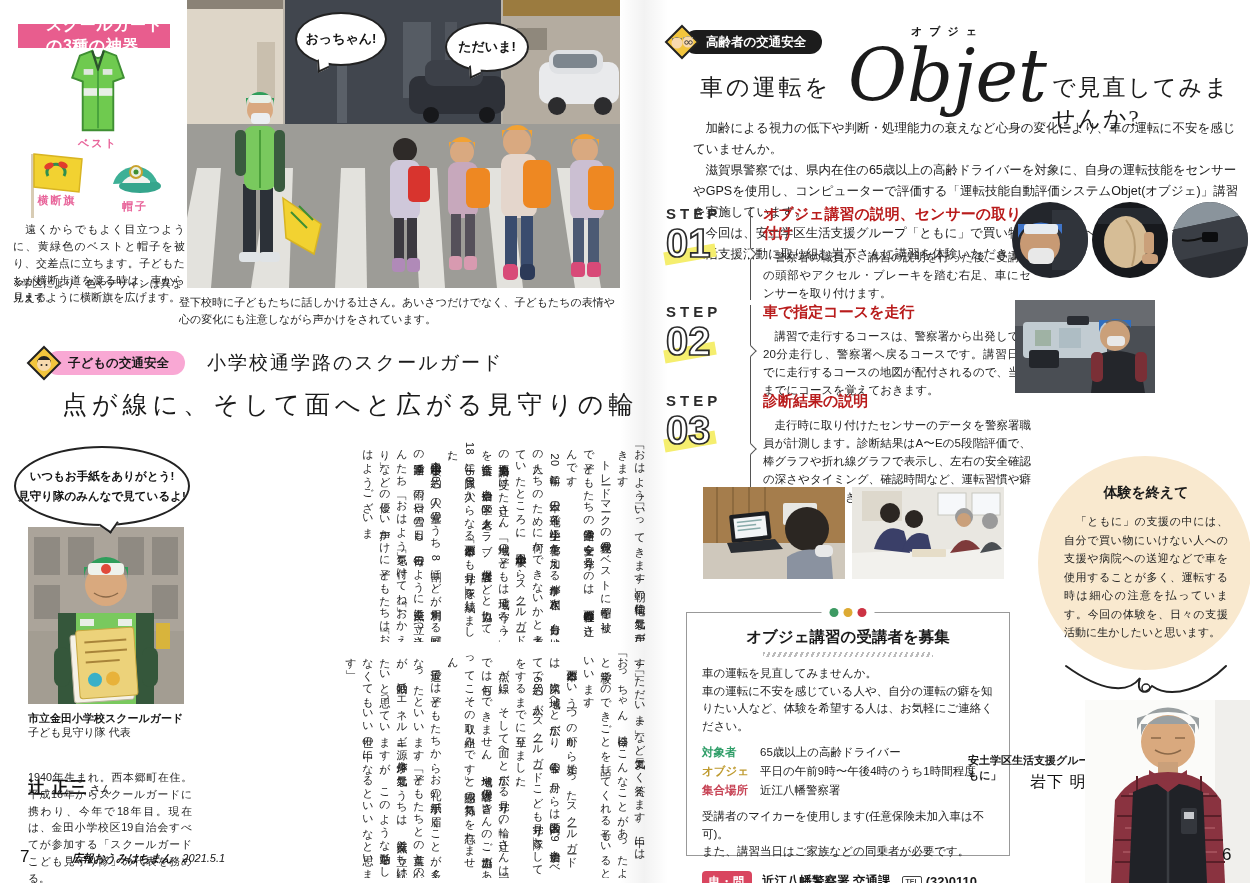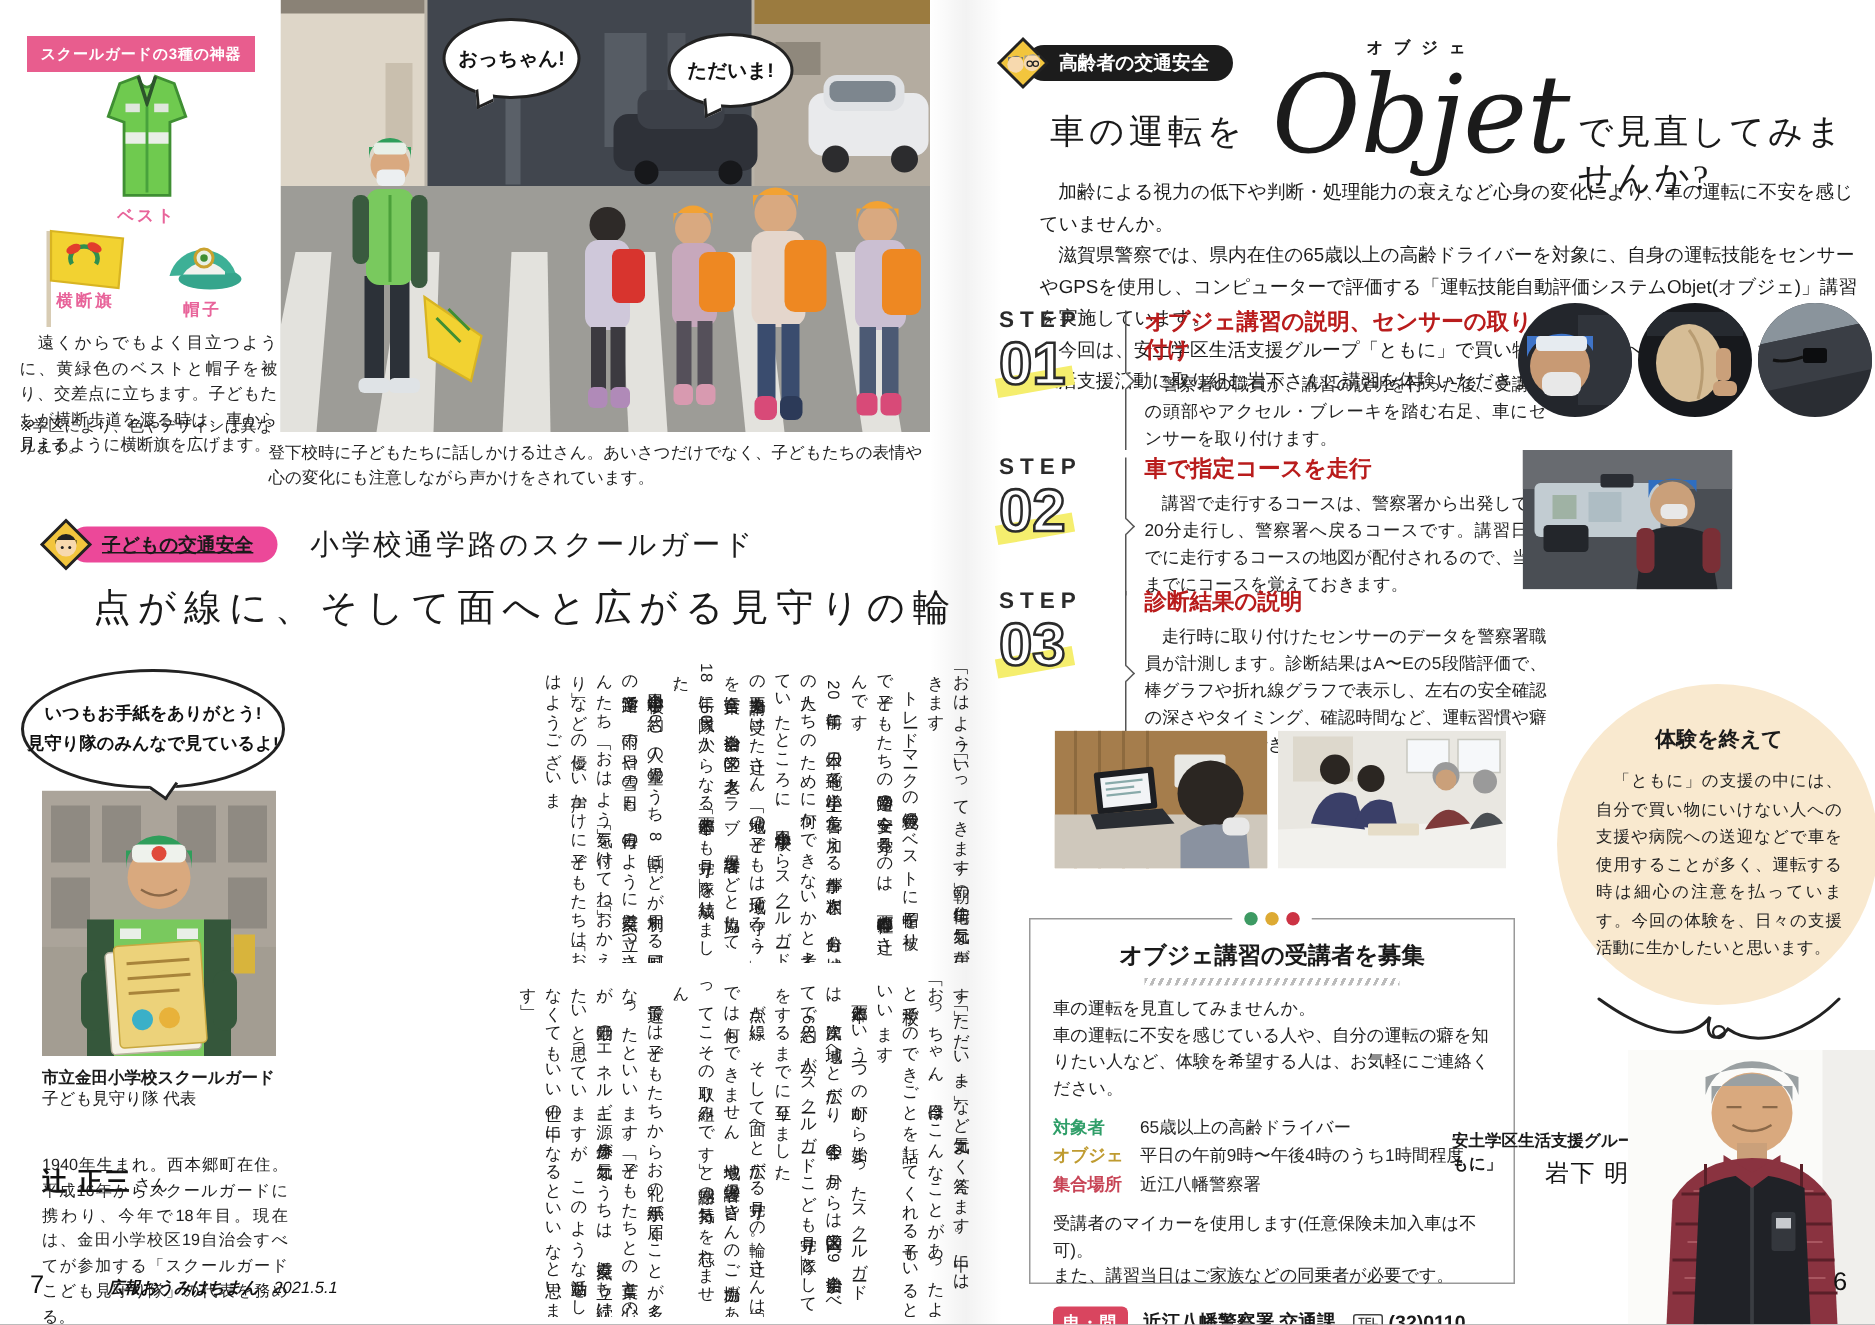--- a/index.html
+++ b/index.html
@@ -7,21 +7,21 @@
   body { font-family:"Liberation Sans","DejaVu Sans",sans-serif; }
   .sheet { position:relative; width:1250px; height:883px; background:#ffffff; overflow:hidden; margin:0 auto; }
   .abs { position:absolute; }
   .serif { font-family:"Liberation Serif","DejaVu Serif",serif; }
 
   .gutter { left:620px; top:0; width:48px; height:883px;
     background:linear-gradient(to right, rgba(0,0,0,0) 0%, rgba(0,0,0,0.05) 50%, rgba(0,0,0,0) 100%); }
 
   
   .pink-box { left:18px; top:24px; width:152px; height:24px; background:#e85d8e; color:#fff;
-    font-size:10px; font-weight:bold; letter-spacing:0.5px; display:flex; align-items:center; justify-content:center; }
+    font-size:16px; font-weight:bold; letter-spacing:0.5px; display:flex; align-items:center; justify-content:center;padding-left:28px; }
   .item-label { color:#e8649a; font-size:11px; font-weight:bold; letter-spacing:2px; text-align:center; }
   .toolkit-desc { left:13px; top:221px; width:172px; font-size:11px; line-height:17px; text-align:justify; color:#222; }
   .toolkit-note { left:13px; top:277px; width:176px; font-size:10.5px; color:#222; }
 
   
   .main-photo { left:187px; top:0; width:433px; height:288px; overflow:hidden; }
   .main-caption { left:179px; top:294px; width:436px; font-size:11px; line-height:16.5px; color:#222; }
 
   .bubble { position:absolute; background:#fff; border:2px solid #222; border-radius:50%;
     display:flex; align-items:center; justify-content:center; font-size:13px; font-weight:bold; color:#111; }
@@ -29,21 +29,21 @@
     border-left:2px solid #222; border-bottom:2px solid #222; transform:rotate(-25deg) skew(-20deg); }
   .bubble-l { left:108px; top:12px; width:92px; height:54px; }
   .bubble-l::after { left:20px; bottom:-6px; }
   .bubble-r { left:258px; top:22px; width:84px; height:50px; }
   .bubble-r::after { left:22px; bottom:-6px; }
 
   
   .badge-row { display:flex; align-items:center; }
   .pill { height:24px; border-radius:13px; display:flex; align-items:center; justify-content:center;
     font-size:12.5px; font-weight:bold; padding:0 16px 0 22px; margin-left:-16px; }
-  .pill-gold { background:#ec4899; color:#1a1a1a;text-decoration:underline; }
+  .pill-gold { background:#f9a8d4; color:#1a1a1a; }
   .pill-black { background:#1c1c1c; color:#ffffff; }
   .row-left { left:26px; top:345px; }
   .subtitle-left { margin-left:22px; font-size:19px; color:#1a1a1a; letter-spacing:2px; }
   .headline { left:62px; top:388px; font-size:25px; font-weight:normal; color:#1a1a1a; letter-spacing:5px; }
 
   
   .v-article { writing-mode:vertical-rl; text-orientation:mixed; font-size:11px; line-height:17px;
     color:#1c1c1c; letter-spacing:0.5px; overflow:hidden; }
   .v-article p { margin:0; }
   .band1 { left:222px; top:442px; width:426px; height:200px; }

